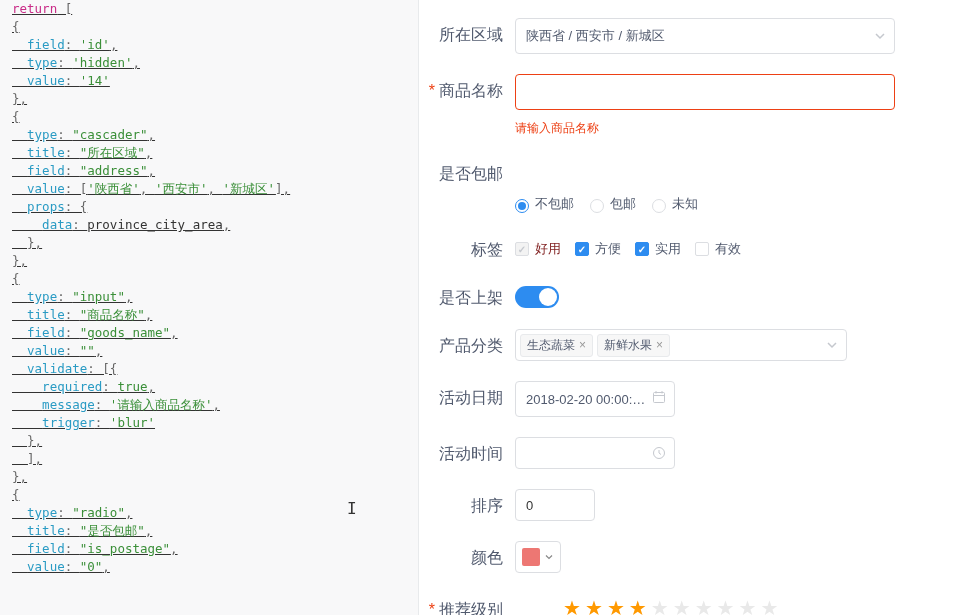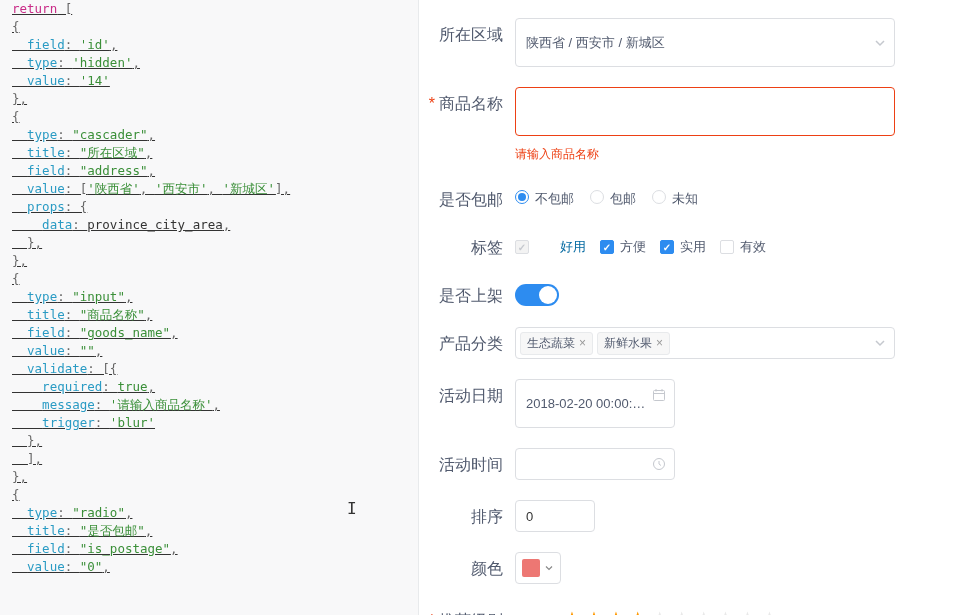--- a/index.html
+++ b/index.html
@@ -13,38 +13,38 @@
     .bool { color: #3a8f38; }
     .punc { color: #666; }
     .ident { color: #333; }
     .prop { color: #2a9bc4; }
     .cursor-ibeam { position: absolute; left: 347px; top: 500px; font-size: 16px; color: #333; }
 
     .form-row { display: flex; align-items: flex-start; margin-bottom: 20px; }
     .form-label { width: 96px; text-align: right; padding-right: 12px; padding-top: 7px; color: #515a6e; font-size: 16px; }
     .form-label .req { color: #ed4014; margin-right: 4px; }
     .form-control { flex: 1; min-width: 0; }
-    .select, .text-input, .date-input { width: 380px; height: 49px; border: 1px solid #dcdee2; border-radius: 4px; padding: 0 28px 0 10px; background: #fff; font-size: 13px; color: #515a6e; display: flex; align-items: center; position: relative; }
+    .select, .text-input, .date-input { width: 380px; height: 36px; border: 1px solid #dcdee2; border-radius: 4px; padding: 0 28px 0 10px; background: #fff; font-size: 13px; color: #515a6e; display: flex; align-items: center; position: relative; }
     .select .caret, .date-input .caret-ico { position: absolute; right: 8px; top: 50%; transform: translateY(-50%); color: #c5c8ce; }
     .text-input.error { border-color: #ed4014; }
     .error-msg { color: #ed4014; font-size: 12px; margin-top: 10px; }
     .radio-group { display: flex; align-items: center; gap: 16px; padding-top: 7px; }
-    .radio { display: flex; align-items: flex-start; gap: 6px; font-size: 13px; color: #515a6e; }
+    .radio { display: flex; align-items: flex-end; gap: 6px; font-size: 13px; color: #515a6e; margin-top: 31px; }
     .radio-circle { width: 14px; height: 14px; border: 1px solid #dcdee2; border-radius: 50%; display: inline-flex; align-items: center; justify-content: center; }
     .radio-circle.checked { border-color: #2d8cf0; }
     .radio-dot { width: 8px; height: 8px; border-radius: 50%; background: #2d8cf0; }
     .check-group { display: flex; align-items: center; gap: 14px; padding-top: 7px; }
     .chk { display: flex; align-items: center; gap: 6px; font-size: 13px; color: #515a6e; }
     .chk-box { width: 14px; height: 14px; border: 1px solid #dcdee2; border-radius: 2px; display: inline-flex; align-items: center; justify-content: center; background: #fff; }
     .chk-box.checked { background: #2d8cf0; border-color: #2d8cf0; color: #fff; font-size: 10px; font-weight: bold; }
     .chk-box.disabled { background: #f3f3f3; border-color: #dcdee2; color: #c5c8ce; }
-    .chk.disabled .chk-lbl { color: #0369a1; margin-left: 25px; }
+    .chk.disabled .chk-lbl { color: #7f1d1d; }
     .switch { width: 44px; height: 22px; border-radius: 22px; background: #2d8cf0; position: relative; margin-top: 5px; }
     .switch-knob { width: 18px; height: 18px; border-radius: 50%; background: #fff; position: absolute; top: 2px; right: 2px; }
-    .tags-select { width: 380px; min-height: 32px; border: 1px solid #dcdee2; border-radius: 4px; padding: 3px 28px 3px 4px; display: flex; gap: 4px; align-items: center; position: relative; }
+    .tags-select { width: 332px; min-height: 32px; border: 1px solid #dcdee2; border-radius: 4px; padding: 3px 28px 3px 4px; display: flex; gap: 4px; align-items: center; position: relative; }
     .tag { background: #f7f7f7; border: 1px solid #e8eaec; border-radius: 3px; padding: 2px 6px; font-size: 12px; color: #515a6e; display: flex; align-items: center; gap: 4px; }
     .tag-x { color: #999; font-size: 12px; }
     .date-input { width: 160px; color: #515a6e; }
     .time-input { width: 160px; height: 32px; border: 1px solid #dcdee2; border-radius: 4px; position: relative; }
     .num-input { width: 80px; height: 32px; border: 1px solid #dcdee2; border-radius: 4px; padding: 0 10px; display: flex; align-items: center; }
     .color-picker { width: 46px; height: 32px; border: 1px solid #dcdee2; border-radius: 4px; display: flex; align-items: center; justify-content: center; gap: 4px; }
     .color-swatch { width: 18px; height: 18px; border-radius: 2px; }
     .rate { display: flex; gap: 4px; padding-top: 3px; }
     .star { font-size: 20px; }
     .star.filled { color: #ff9900; }

